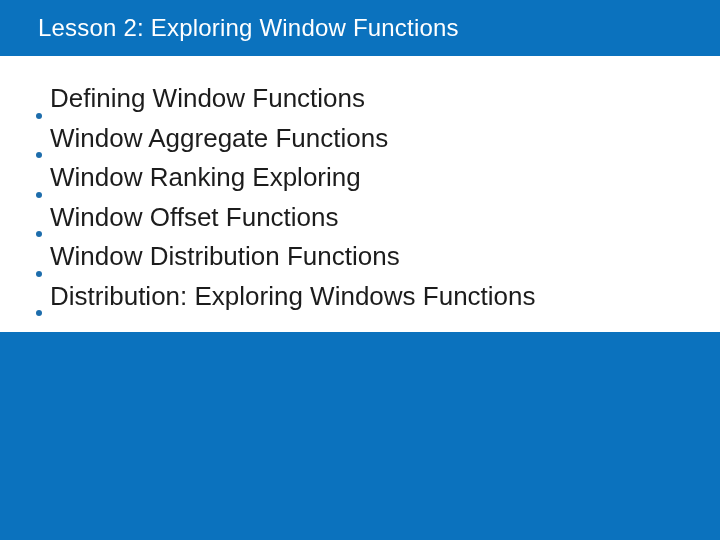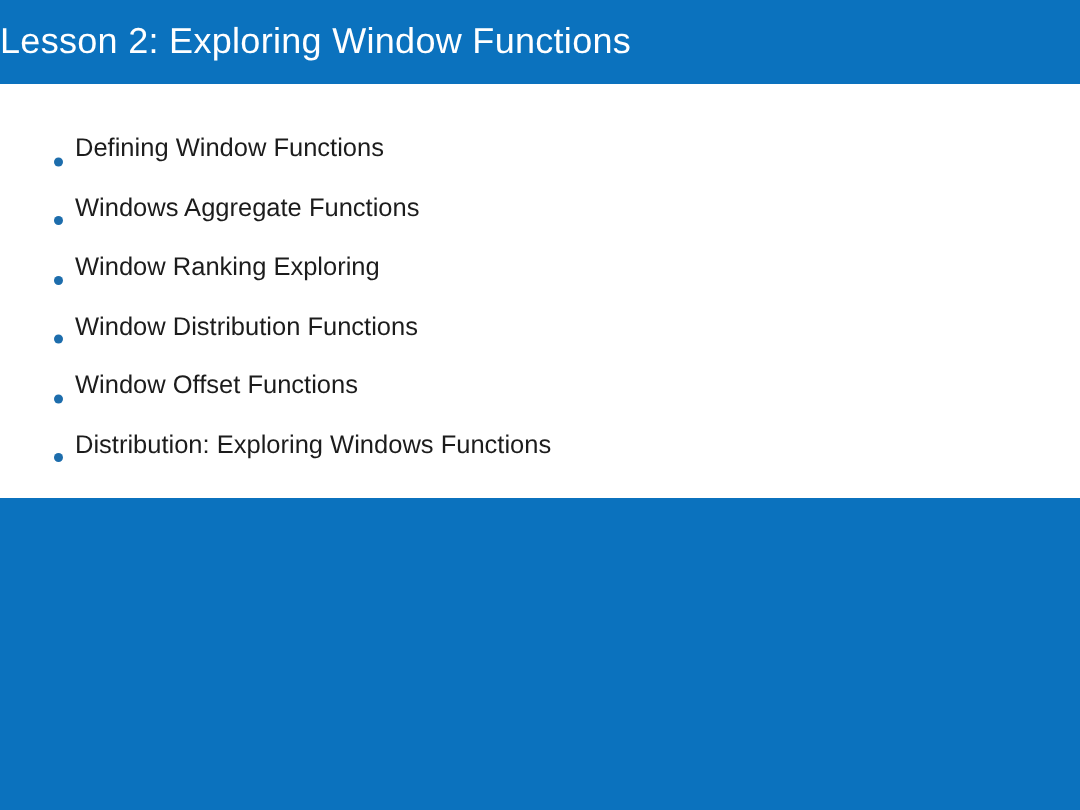--- a/index.html
+++ b/index.html
@@ -20,20 +20,21 @@
     top: 0;
     left: 0;
     width: 100%;
     height: 56px;
     background: #0b72be;
     display: flex;
     align-items: center;
   }
   .title-bar h1 {
     margin: 0;
+    padding-left: 38px;
     font-size: 24px;
     font-weight: 400;
     letter-spacing: 0.2px;
     color: #ffffff;
     white-space: nowrap;
   }
   .content-panel {
     position: absolute;
     top: 56px;
     left: 0;
@@ -41,22 +42,22 @@
     height: 276px;
     background: #ffffff;
   }
   ul.bullets {
     list-style: none;
     margin: 0;
     padding: 23px 10px 0 36px;
   }
   ul.bullets li {
     display: flex;
-    align-items: center;
-    font-size: 17px;
+    align-items: flex-end;
+    font-size: 26px;
     line-height: 39.5px;
     color: #1c1c1c;
     white-space: nowrap;
   }
   .bullet-dot {
     flex: 0 0 auto;
     width: 6px;
     height: 6px;
     margin: 18px 8px 0 0;
     border-radius: 50%;
@@ -81,33 +82,33 @@
   </header>
 
   <main class="content-panel">
     <ul class="bullets">
       <li>
         <span class="bullet-dot"></span>
         <span>Defining Window Functions</span>
       </li>
       <li>
         <span class="bullet-dot"></span>
-        <span>Windows Aggregate Functions</span>
+        <span>Window Aggregate Functions</span>
       </li>
       <li>
         <span class="bullet-dot"></span>
         <span>Window Ranking Exploring</span>
       </li>
       <li>
         <span class="bullet-dot"></span>
-        <span>Window Distribution Functions</span>
+        <span>Window Offset Functions</span>
       </li>
       <li>
         <span class="bullet-dot"></span>
-        <span>Window Offset Functions</span>
+        <span>Window Distribution Functions</span>
       </li>
       <li>
         <span class="bullet-dot"></span>
         <span>Distribution: Exploring Windows Functions</span>
       </li>
     </ul>
   </main>
 
   <footer class="bottom-band"></footer>
 

